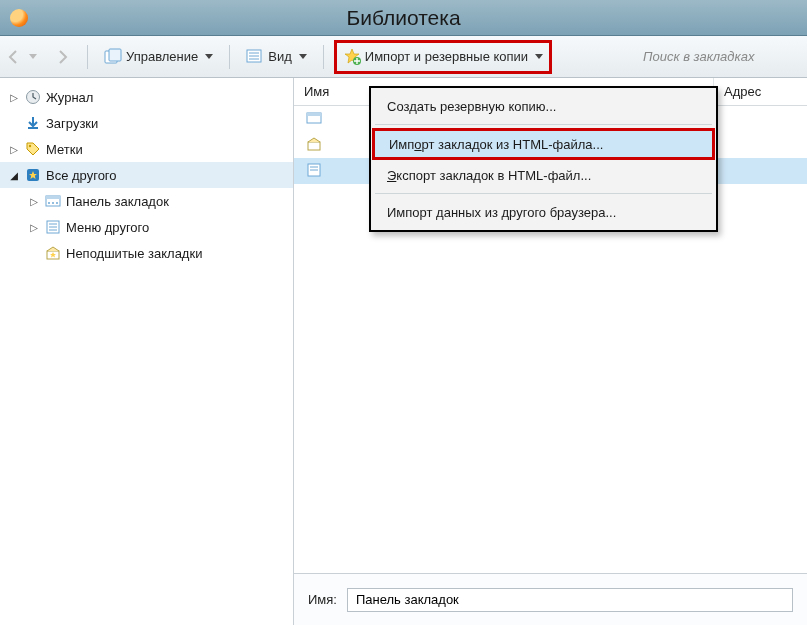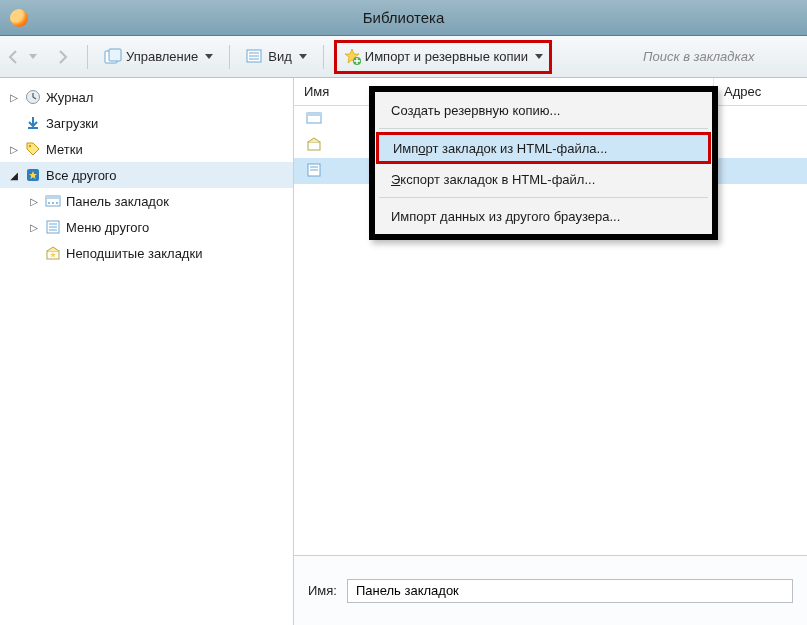--- a/index.html
+++ b/index.html
@@ -9,21 +9,21 @@
   .titlebar {
     height: 36px;
     background: linear-gradient(#9cb9c7, #7da2b5);
     border-bottom: 1px solid #5a7e91;
     display: flex; align-items: center;
     padding-left: 10px;
     position: relative;
   }
   .titlebar .title-text {
     position: absolute; left: 0; right: 0; text-align: center;
-    color: #1a1a1a; font-size: 15px;
+    color: #1a1a1a; font-size: 21px;
   }
   .ff-icon { width: 18px; height: 18px; border-radius: 50%;
     background: radial-gradient(circle at 30% 30%, #ffd27f 0 40%, #ff8c1a 60%, #d94d00 100%); }
 
   .toolbar {
     height: 42px;
     background: linear-gradient(#f6f9fb, #e6ecef);
     border-bottom: 1px solid #b8c2c8;
     display: flex; align-items: center; gap: 6px; padding: 0 0;
     position: relative;
@@ -74,21 +74,21 @@
   .rows { position: relative; }
   .row { height: 26px; display: flex; align-items: center; padding-left: 12px; gap: 8px; }
   .row.selected { background: #cde6f7; }
   .row .ricon { width: 18px; height: 18px; }
 
   .dropdown-menu {
     position: absolute;
     left: 369px; top: 86px;
     width: 349px;
     background: #f3f3f3;
-    border: 6px solid #000000;
+    border: 2px solid #000000;
     box-shadow: 3px 4px 6px rgba(0,0,0,0.25);
     z-index: 50;
     padding: 3px 2px;
   }
   .menu-item {
     height: 30px; display: flex; align-items: center; padding: 0 14px;
     color: #1a1a1a; position: relative;
   }
   .menu-item.hover { background: #cde6f7; }
   .menu-item .submenu-arrow { margin-left: auto; font-size: 10px; color: #333; }
@@ -97,21 +97,21 @@
   .menu-highlight {
     border: 3px solid #cc0000; margin: 0 -1px;
   }
   .menu-highlight .menu-item { height: 26px; text-align: right; }
 
   .details {
     border-top: 1px solid #c9d1d6;
     padding: 0 14px;
     display: flex; align-items: center; gap: 10px;
     background: #fafcfd;
-    height: 70px;
+    height: 52px;
   }
   .details label { color: #222; }
   .details .field {
     flex: 1; height: 24px; border: 1px solid #b6c0c6; background: #fff;
     padding: 0 8px; display: flex; align-items: center;
   }
 
   
   svg { overflow: visible; }
 </style>

